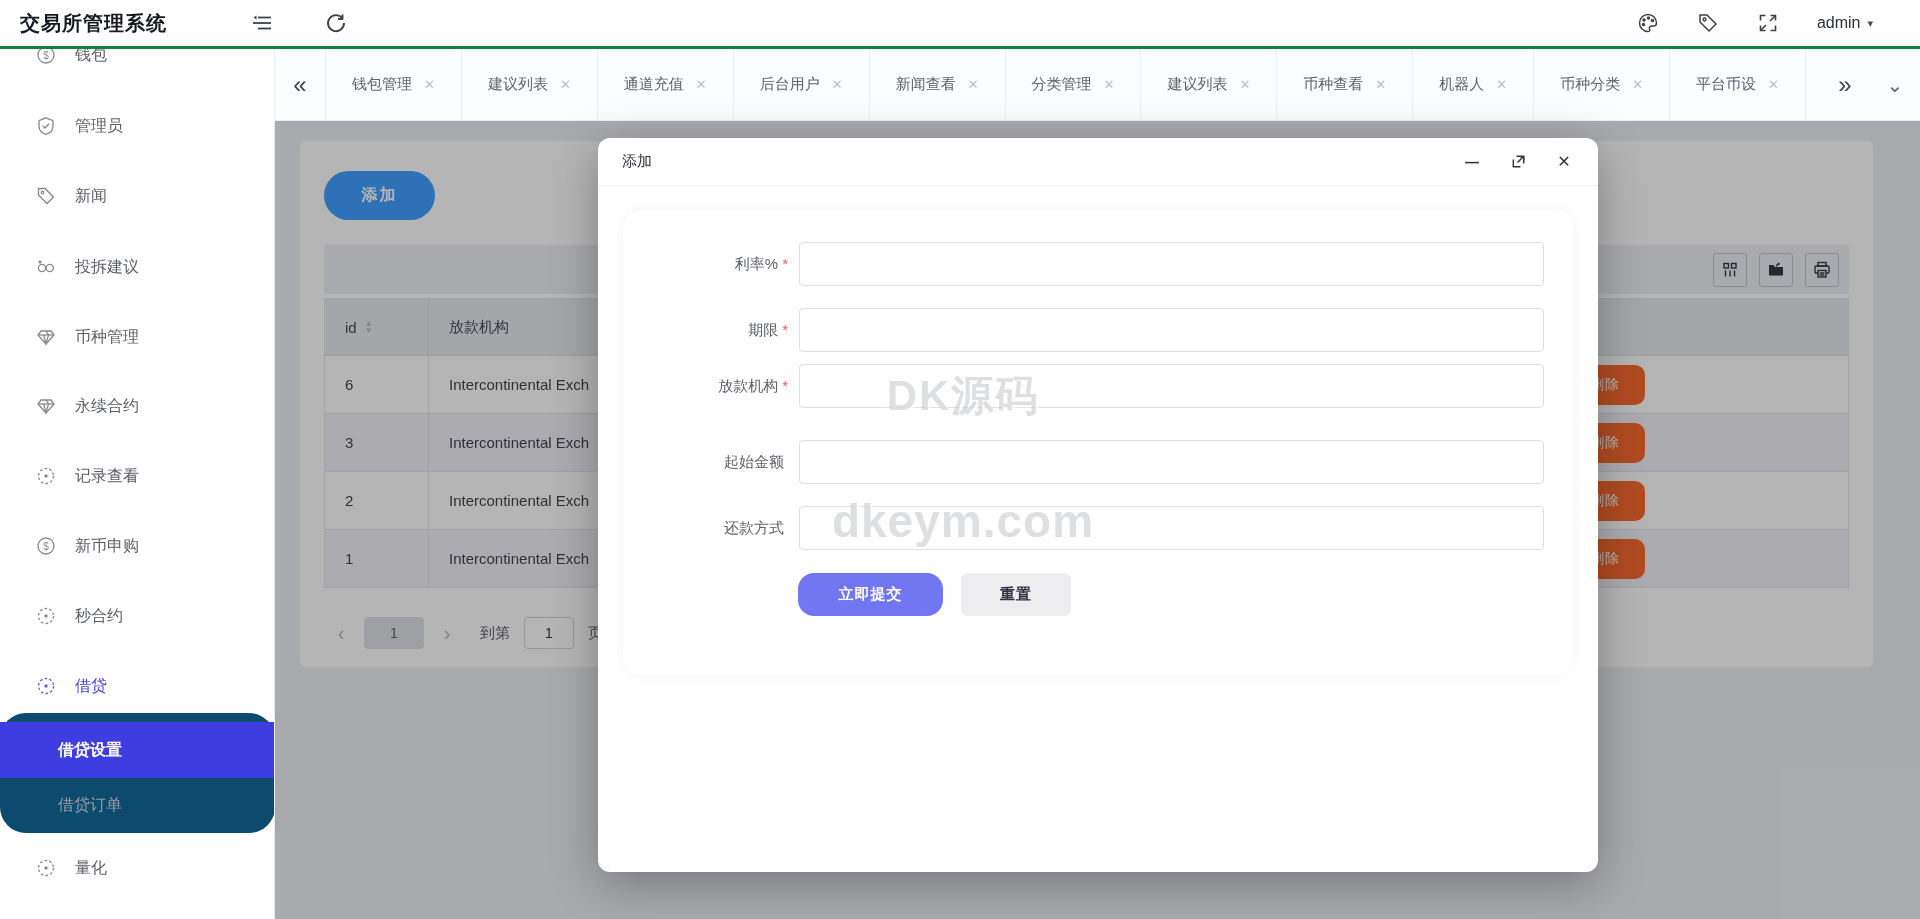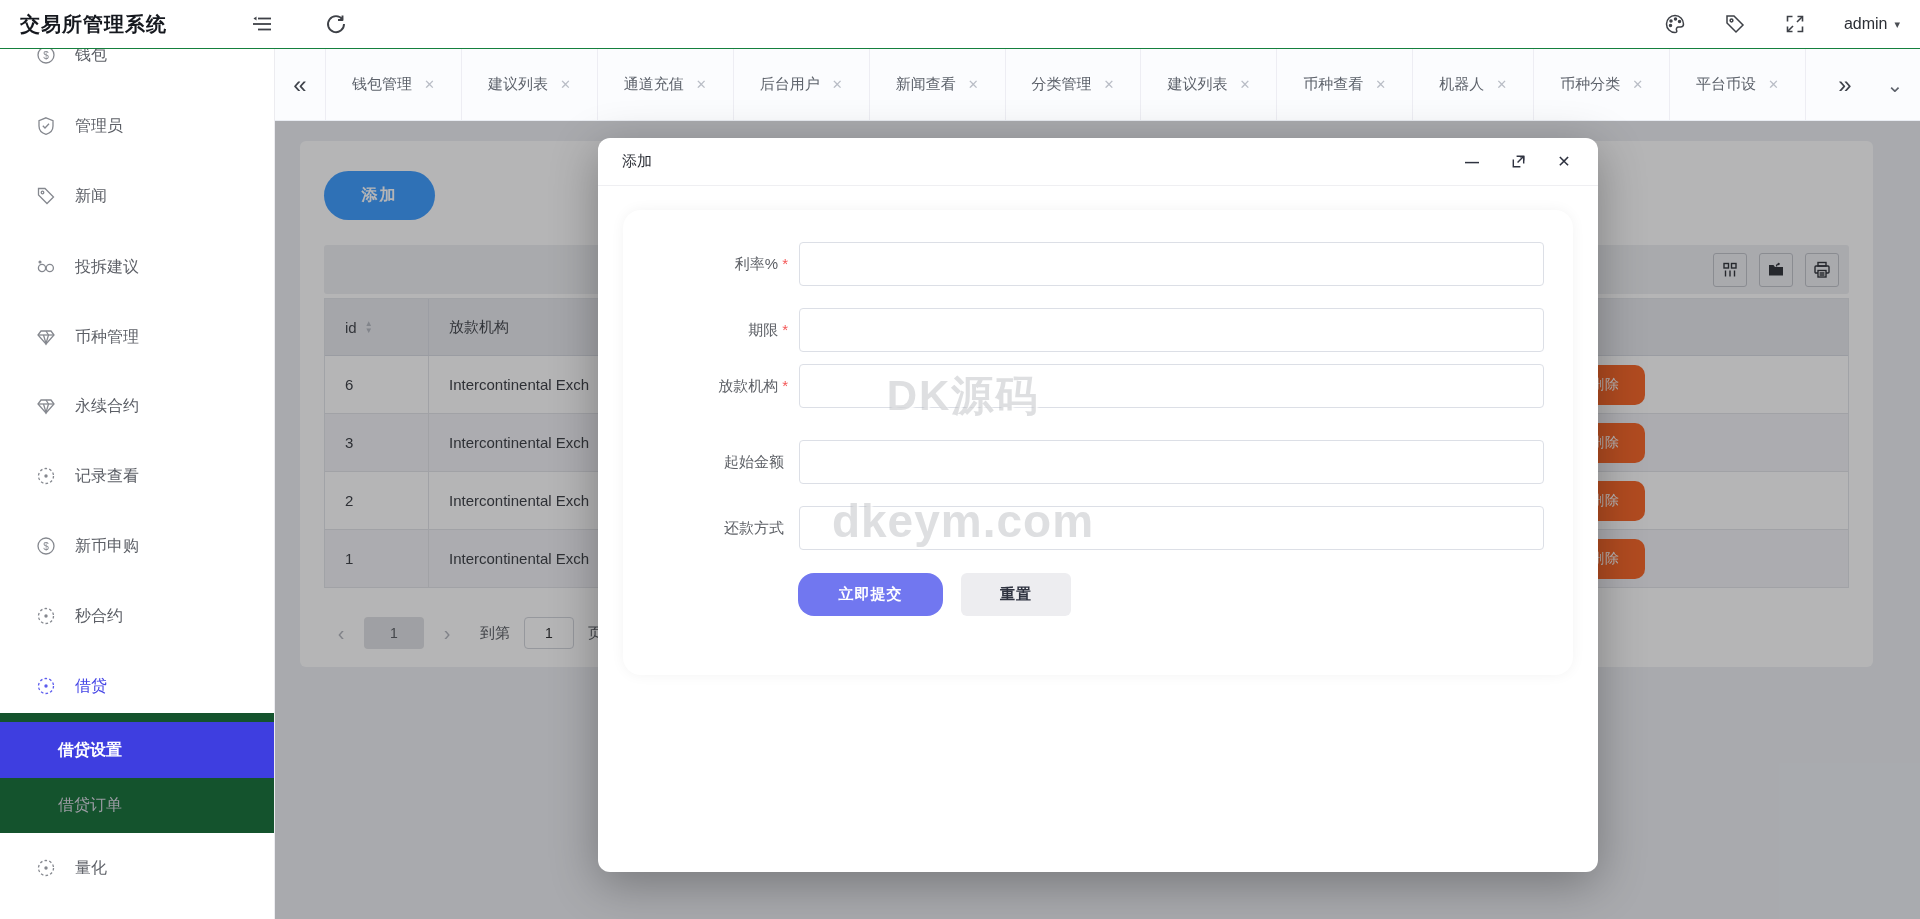--- a/index.html
+++ b/index.html
@@ -2,38 +2,38 @@
 <html><head>
 <meta charset="utf-8">
 <style>
   * { margin:0; padding:0; box-sizing:border-box; }
   html,body { width:1920px; height:919px; overflow:hidden; }
   body { font-family:"Liberation Sans","DejaVu Sans",sans-serif; background:#eef0f4; position:relative; color:#303133; }
   svg { display:block; }
 
   
   .app-header { position:absolute; left:0; top:0; width:1920px; height:49px; background:#fff;
-    border-bottom:1px solid #15803d; display:flex; align-items:center; z-index:120; }
+    border-bottom:3px solid #15803d; display:flex; align-items:center; z-index:120; }
   .app-title { font-size:20px; font-weight:bold; color:#15181e; margin-left:20px; letter-spacing:1px; }
   .hd-icon { width:22px; height:22px; color:#3e4147; cursor:pointer; }
   .hd-collapse { margin-left:84px; }
   .hd-refresh { margin-left:52px; }
-  .hd-right { margin-left:auto; display:flex; align-items:center; gap:38px; padding-right:20px; }
+  .hd-right { margin-left:auto; display:flex; align-items:center; gap:38px; padding-right:47px; }
   .hd-user { display:flex; align-items:center; gap:7px; font-size:16px; color:#2c2f36; cursor:pointer; }
   .hd-caret { font-size:11px; color:#4a4d53; }
 
   
   .sidebar { position:absolute; left:0; top:49px; width:275px; height:870px; background:#fff;
     border-right:1px solid #ececf0; z-index:110; overflow:hidden; }
   .s-item { position:absolute; left:0; width:275px; height:56px; display:flex; align-items:center;
     padding-left:36px; gap:19px; font-size:16px; color:#5c5f66; cursor:pointer; }
   .s-item .s-ico { width:20px; height:20px; color:#85888f; flex:none; }
   .s-item.accent { color:#4545e6; }
   .s-item.accent .s-ico { color:#5d5dee; }
-  .submenu { position:absolute; left:0; top:664px; width:275px; height:120px; background:#14532d; }
+  .submenu { position:absolute; left:0; top:664px; width:275px; height:120px; background:#0c4a6e;border-radius:26px; }
   .sub-row { height:55px; display:flex; align-items:center; padding-left:58px; font-size:16px; cursor:pointer; }
   .sub-active { margin-top:9px; height:56px; background:#3e3ee0; color:#fff; font-weight:bold; }
   .sub-normal { color:#9c9ca4; }
 
   
   .tabbar { position:absolute; left:275px; top:49px; width:1645px; height:72px; background:#fbfcfe;
     border-bottom:1px solid #e9ecf2; display:flex; align-items:stretch; z-index:100; }
   .tb-ctrl { width:50px; display:flex; align-items:center; justify-content:center; font-size:24px;
     color:#3f434b; cursor:pointer; flex:none; }
   .tb-ctrl.small { font-size:20px; color:#5d626b; }

